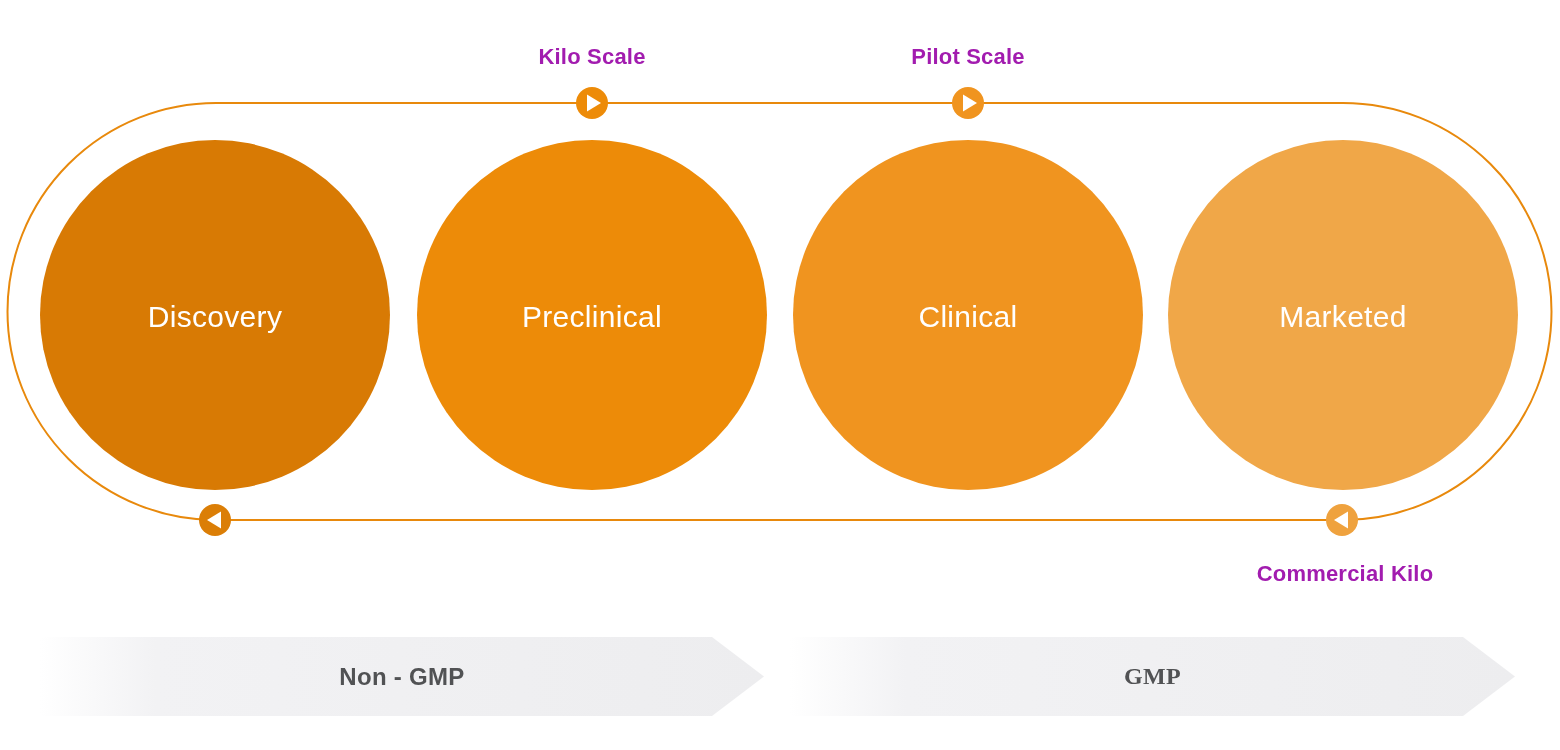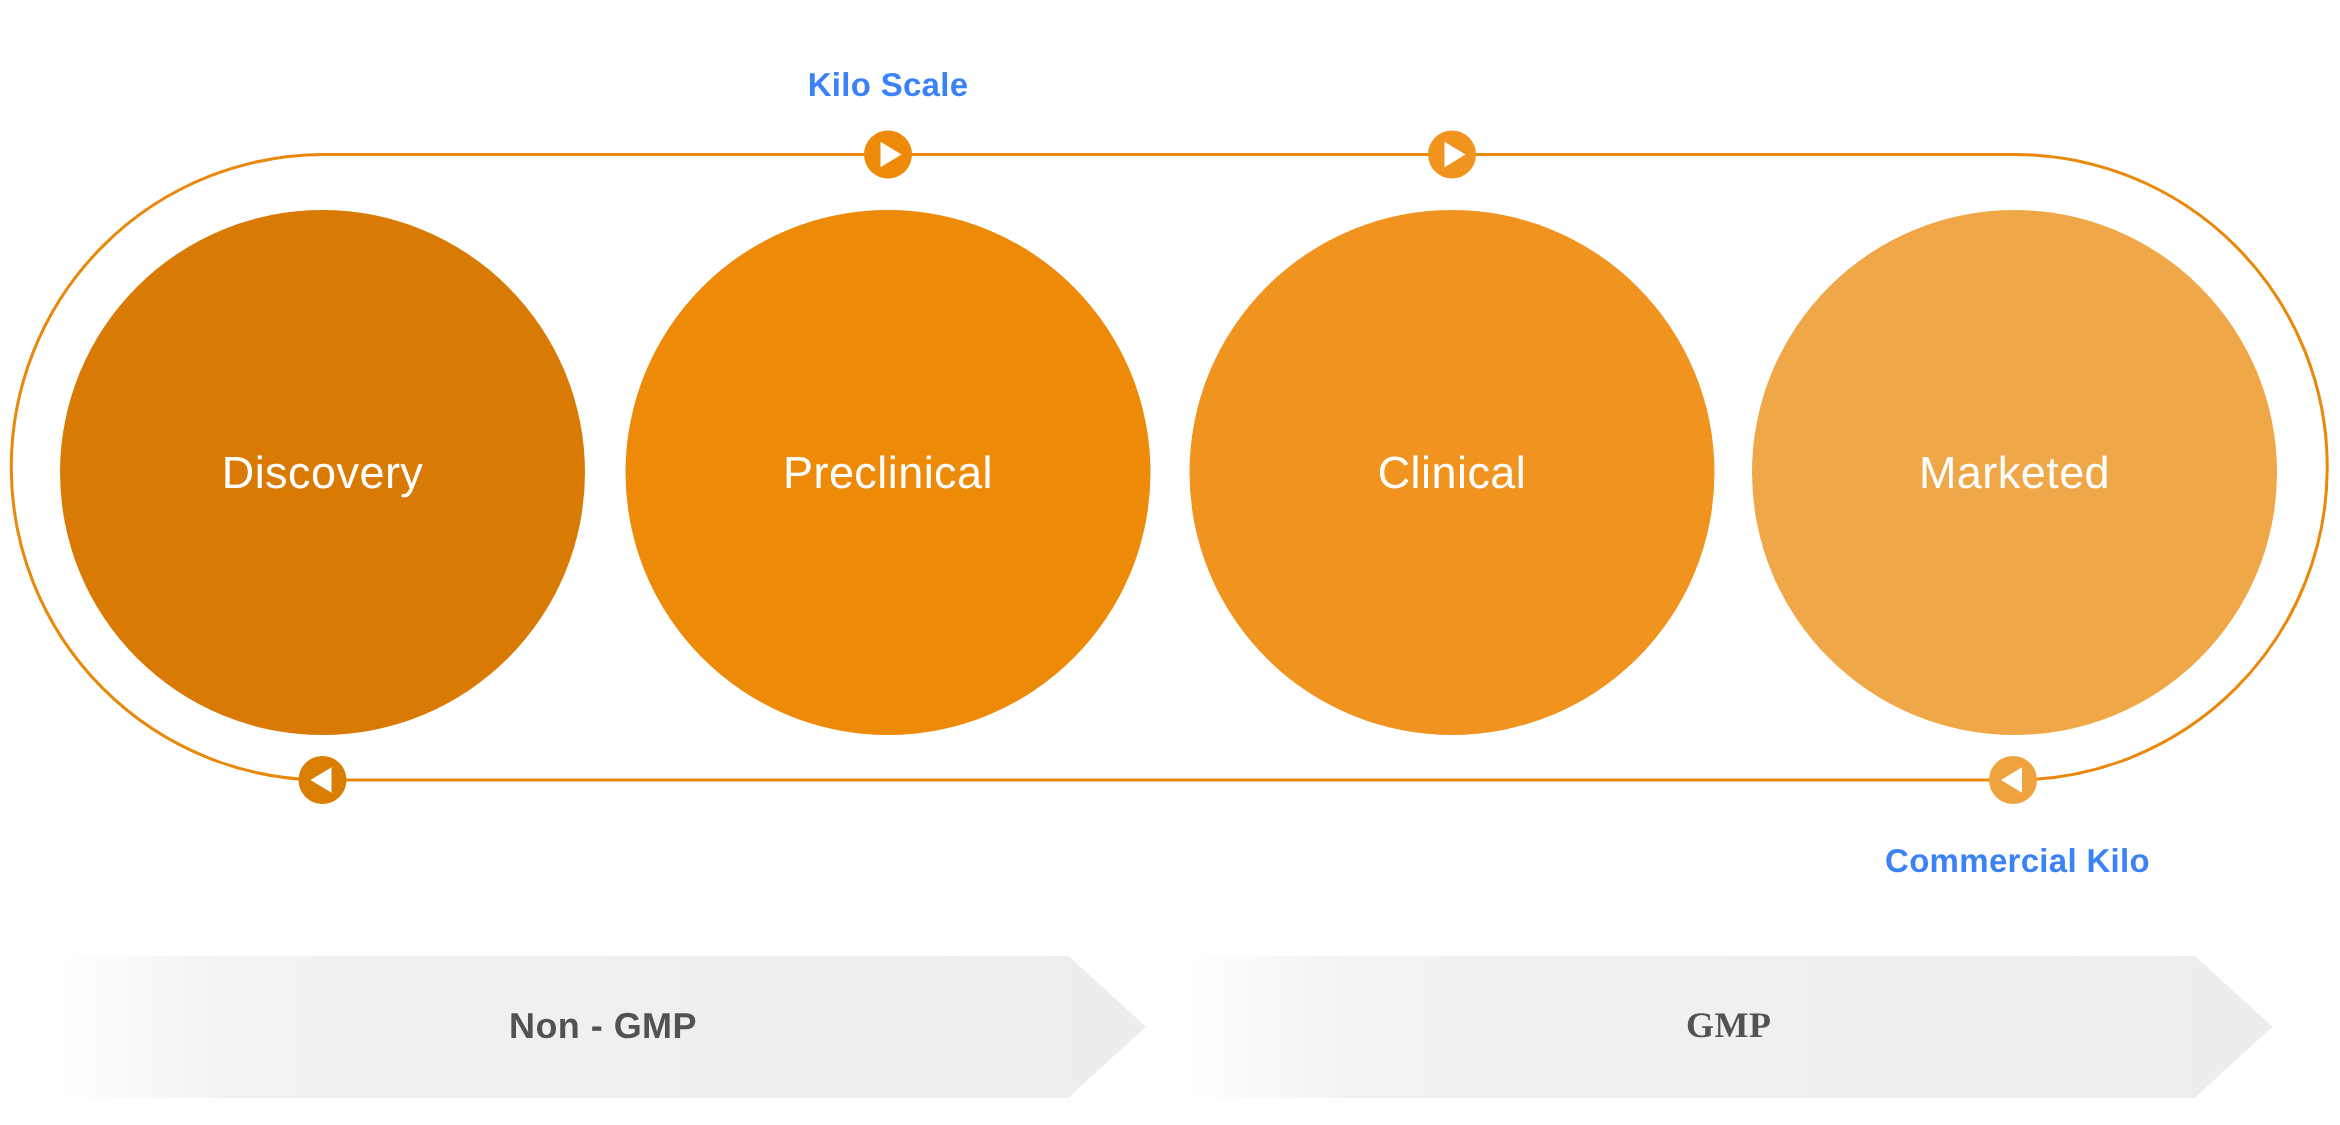--- a/index.html
+++ b/index.html
@@ -26,27 +26,27 @@
     font-size: 30px;
     font-weight: 400;
     letter-spacing: 0.3px;
   }
   .scale-label {
     position: absolute;
     width: 240px;
     text-align: center;
     font-size: 22px;
     font-weight: 700;
-    color: #3b82f6;
+    color: #a21caf;
     letter-spacing: 0.2px;
   }
   .banner {
     position: absolute;
     top: 637px;
-    height: 95px;
+    height: 79px;
     display: flex;
     align-items: center;
     justify-content: center;
     background: linear-gradient(90deg, #ffffff 0%, #f2f2f4 16%, #ededef 100%);
     clip-path: polygon(0 0, calc(100% - 52px) 0, 100% 50%, calc(100% - 52px) 100%, 0 100%);
   }
   .banner-text {
     font-size: 24px;
     font-weight: 700;
     color: #515254;
@@ -87,20 +87,21 @@
       <path d="M 221,511.5 L 207,520 L 221,528.5 Z" fill="#ffffff"></path>
     </g>
 
     <g>
       <circle cx="1342" cy="520" r="16" fill="#EFA23E"></circle>
       <path d="M 1348,511.5 L 1334,520 L 1348,528.5 Z" fill="#ffffff"></path>
     </g>
   </svg>
 
   <div class="scale-label" style="left: 472px; top: 44px;">Kilo Scale</div>
+  <div class="scale-label" style="left: 848px; top: 44px;">Pilot Scale</div>
   <div class="scale-label" style="left: 1225px; top: 561px;">Commercial Kilo</div>
 
   <div class="banner" style="left: 40px; width: 724px;">
     <span class="banner-text">Non - GMP</span>
   </div>
   <div class="banner" style="left: 790px; width: 725px; font-family: Liberation Serif, serif;">
     <span class="banner-text">GMP</span>
   </div>
 
 </div>

